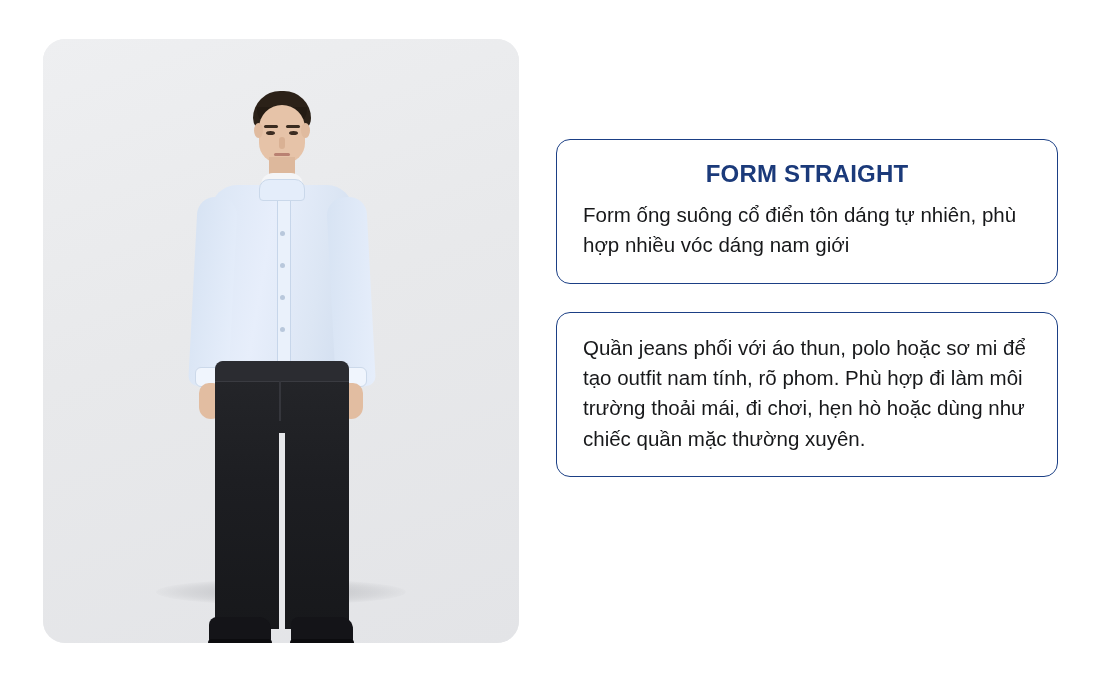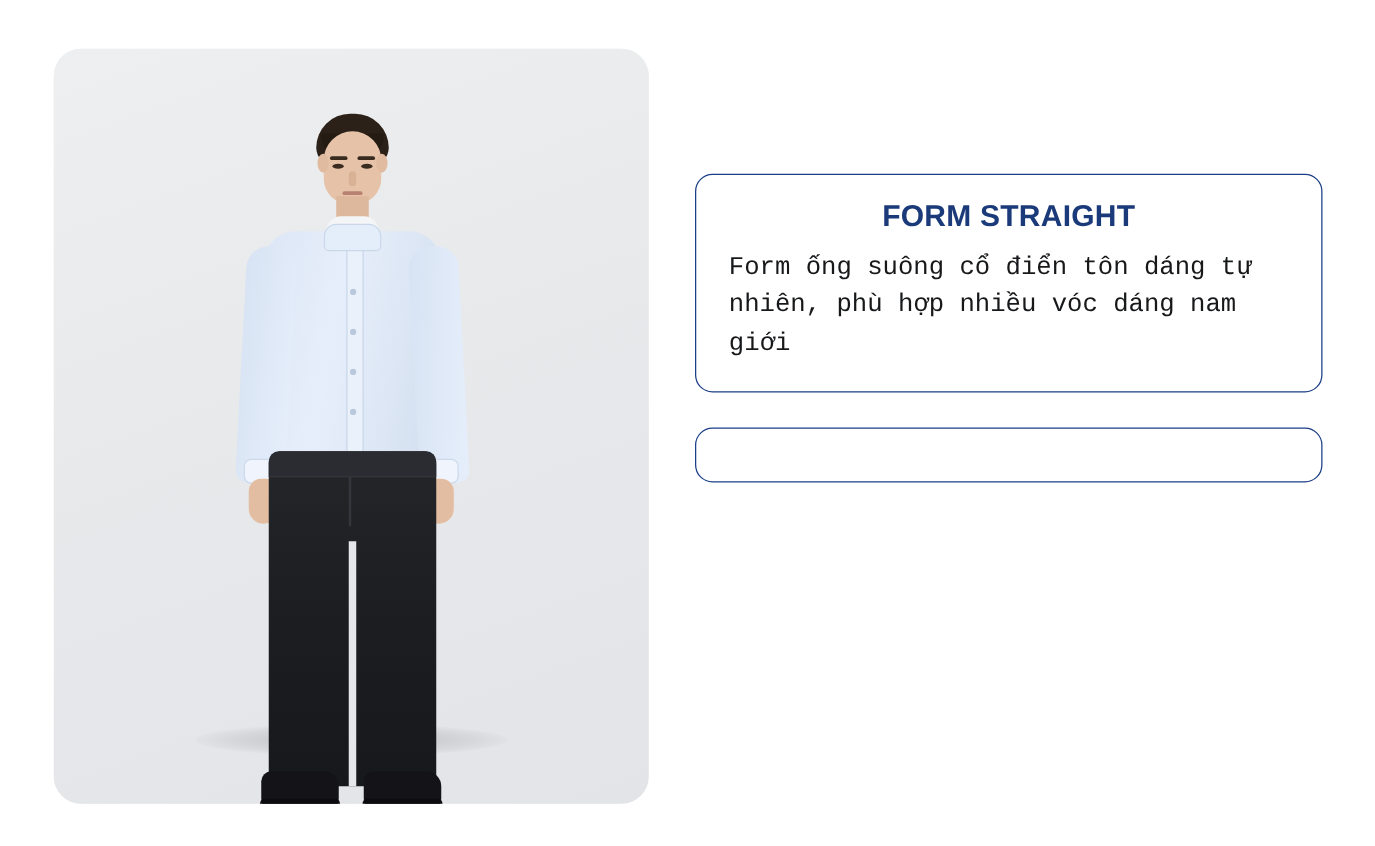--- a/index.html
+++ b/index.html
@@ -304,21 +304,20 @@
     font-size: 24px;
     font-weight: bold;
     letter-spacing: 0.2px;
   }
   .card-body {
     margin: 0;
     color: #17181a;
     font-size: 20.5px;
     line-height: 1.48;
     text-align: left;
-    font-family: Liberation Mono, monospace;
   }
 </style>
 </head>
 <body>
 
 <div class="page">
 
   <div class="photo-panel">
     <div class="photo-bg"></div>
     <div class="floor-shadow"></div>
@@ -360,16 +359,17 @@
   </div>
 
   <div class="cards">
 
     <div class="card">
       <h2 class="card-title">FORM STRAIGHT</h2>
       <p class="card-body">Form ống suông cổ điển tôn dáng tự nhiên, phù hợp nhiều vóc dáng nam giới</p>
     </div>
 
     <div class="card">
+      <p class="card-body">Quần jeans phối với áo thun, polo hoặc sơ mi để tạo outfit nam tính, rõ phom. Phù hợp đi làm môi trường thoải mái, đi chơi, hẹn hò hoặc dùng như chiếc quần mặc thường xuyên.</p>
     </div>
 
   </div>
 </div>
 
 </body></html>

